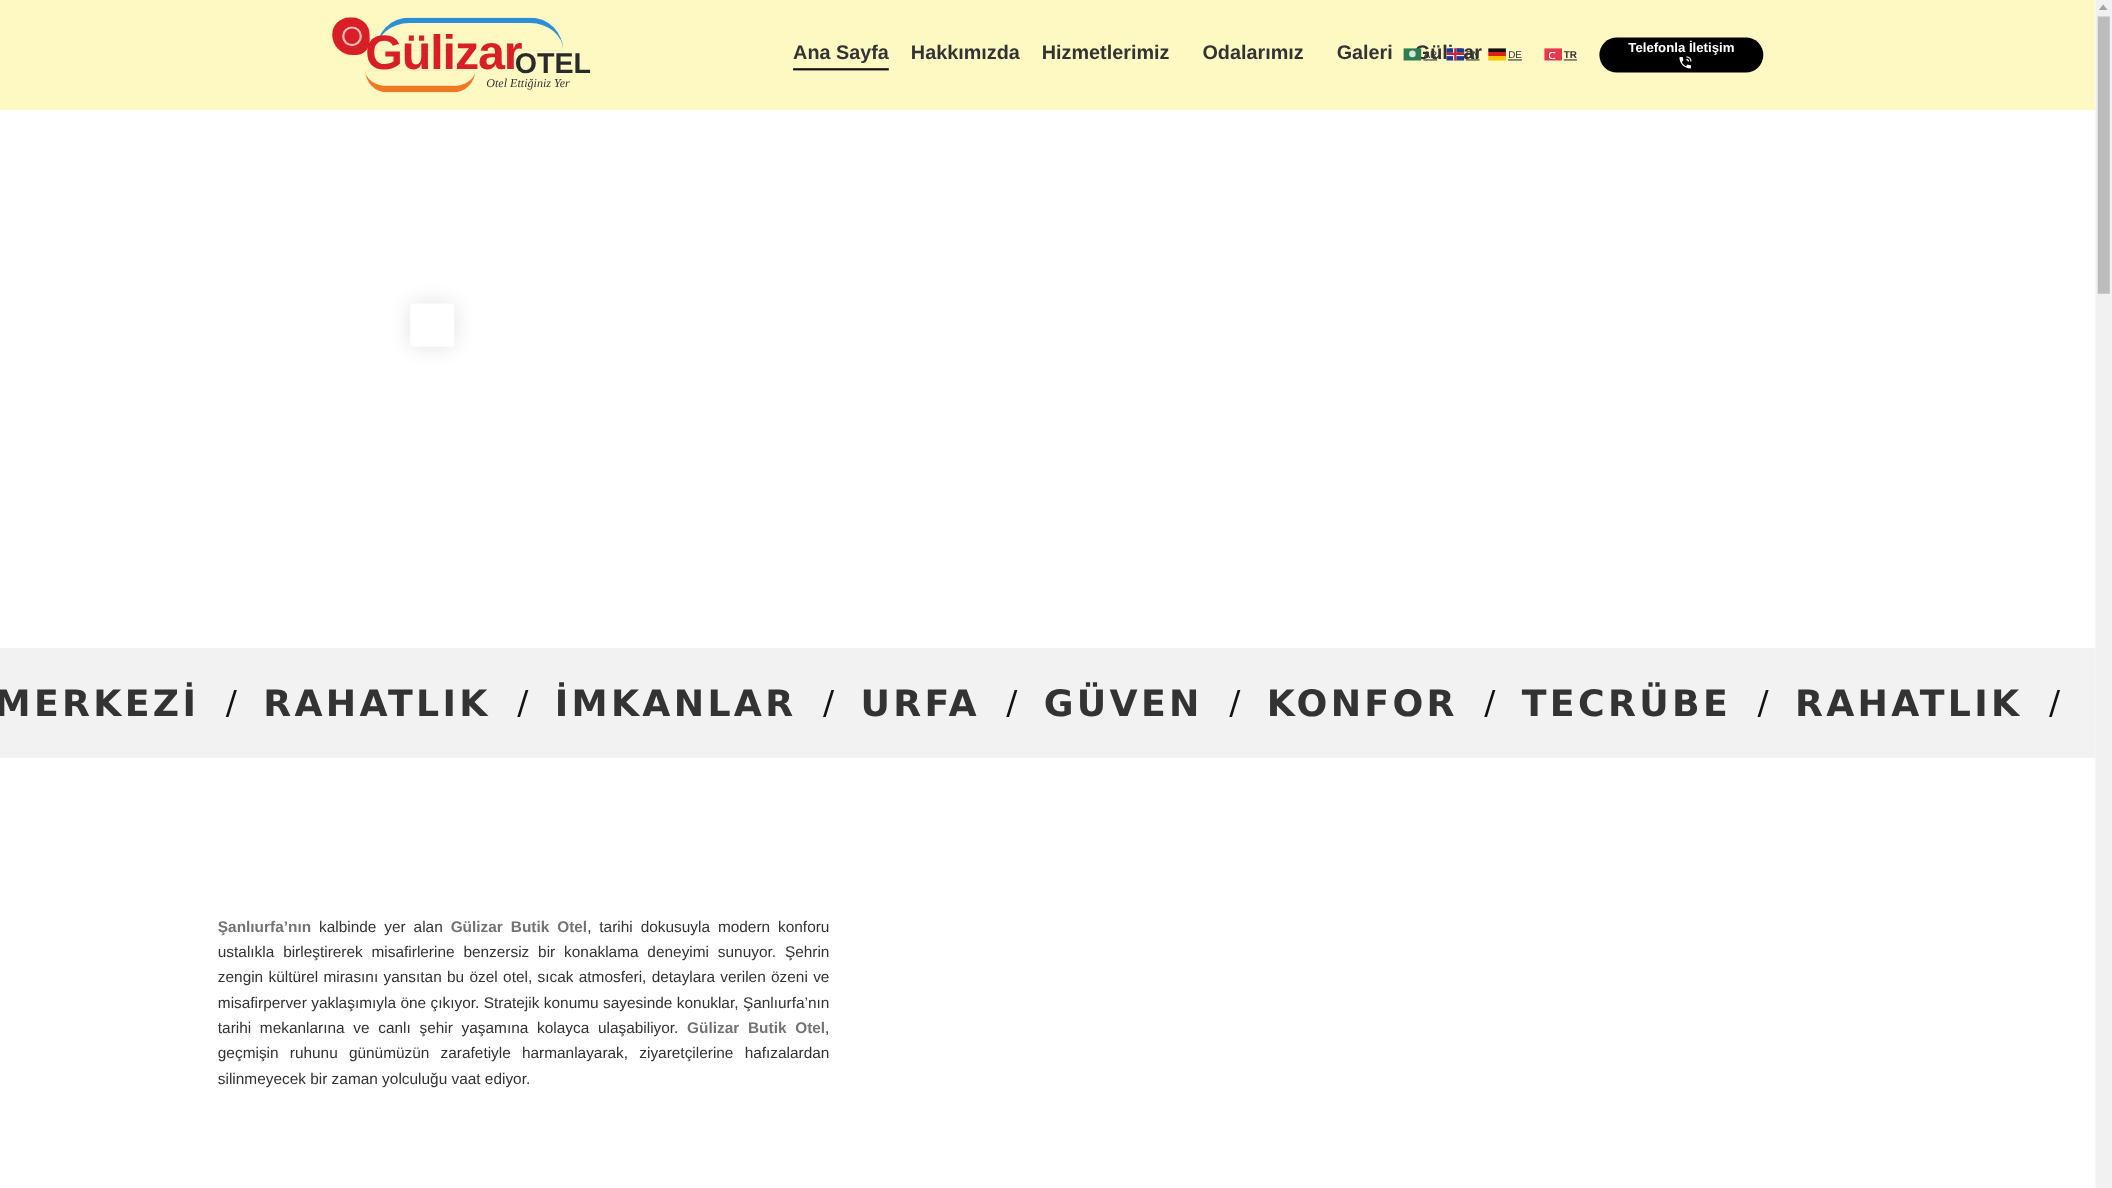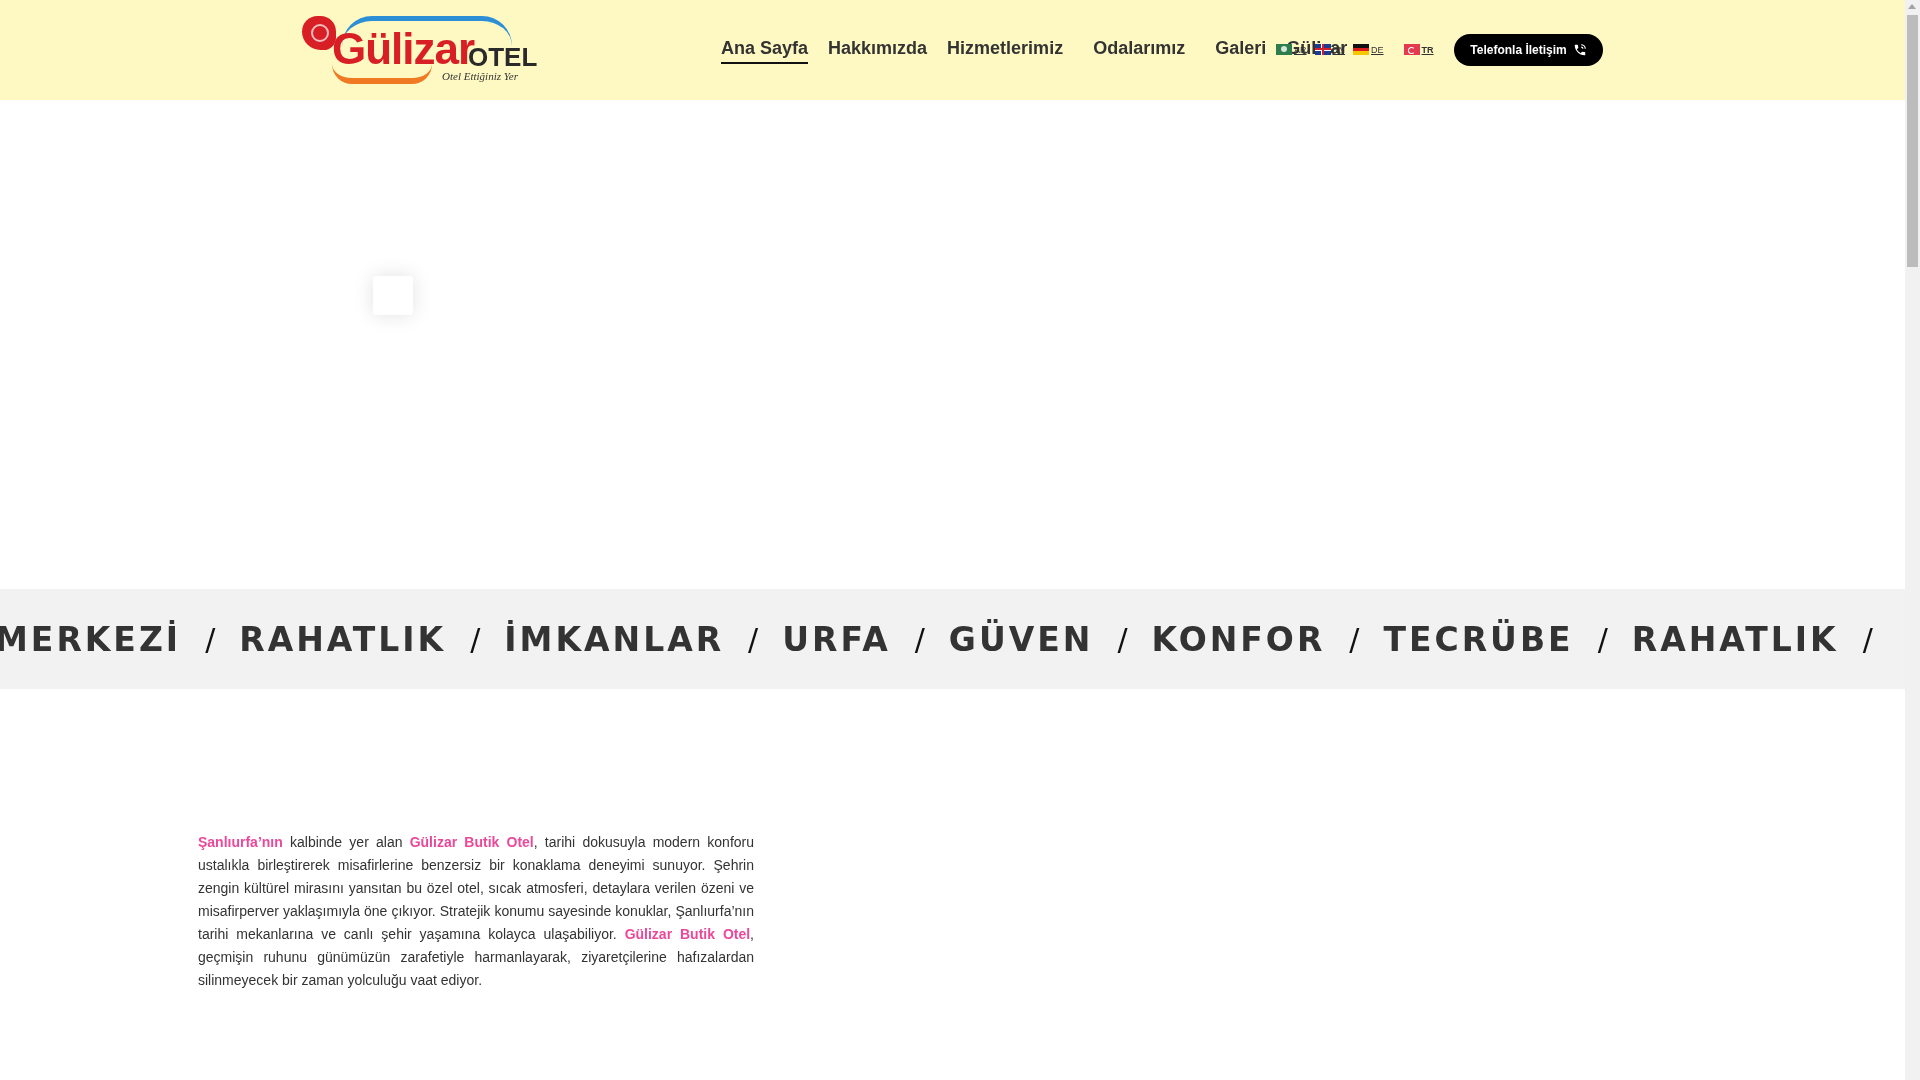--- a/index.html
+++ b/index.html
@@ -28,38 +28,38 @@
   .flag.ar { background: #2e7d4f; }
   .flag.ar::after { content: ""; position: absolute; left: 5px; top: 2px; width: 6px; height: 6px; border-radius: 50%; background: #d6e6d8; }
   .flag.en { background: linear-gradient(#fff,#fff) center/16px 3px no-repeat, linear-gradient(#fff,#fff) center/3px 11px no-repeat, #1c3d8f; }
   .flag.en::after { content: ""; position: absolute; left: 0; top: 4px; width: 16px; height: 2px; background: #d0202d; }
   .flag.en::before { content: ""; position: absolute; left: 7px; top: 0; width: 2px; height: 11px; background: #d0202d; z-index: 1; }
   .flag.de { background: linear-gradient(#111 0 33%, #dd1d1d 33% 66%, #f6c600 66%); }
   .flag.tr { background: #e43a4f; }
   .flag.tr::after { content: ""; position: absolute; left: 4px; top: 3px; width: 5px; height: 5px; border-radius: 50%; border: 1px solid #fff; border-right-color: transparent; }
   .lang.tr-lang { font-weight: bold; padding-left: 12px; }
 
-  .phone-btn { position: absolute; left: 1454px; top: 34px; width: 149px; height: 32px; background: #000; color: #fff; border-radius: 16px; display: flex; align-items: center; justify-content: center; font-size: 12px; font-weight: bold; text-decoration: none; }
+  .phone-btn { position: absolute; left: 1454px; top: 34px; width: 149px; height: 32px; background: #000; color: #fff; border-radius: 16px; display: flex; align-items: center; justify-content: center; font-size: 12px; font-weight: bold; text-decoration: none; flex-direction: column; }
   .phone-btn .ph-icon { margin-left: 6px; width: 14px; height: 14px; display: inline-block; }
 
   
   .hero { position: absolute; left: 0; top: 100px; width: 1905px; height: 489px; background: #fff; }
   .loader-box { position: absolute; left: 373px; top: 176px; width: 40px; height: 39px; background: #fff; border-radius: 3px; box-shadow: 0 0 20px rgba(0,0,0,0.12); }
 
   
   .marquee { position: absolute; left: 0; top: 589px; width: 1905px; height: 100px; background: #f2f2f2; overflow: hidden; }
   .marquee-track { position: absolute; left: 0; top: 0; height: 100px; display: flex; align-items: center; white-space: nowrap; }
   .mq-item { font-family: "DejaVu Sans", sans-serif; font-weight: bold; font-size: 33px; letter-spacing: 3px; color: #333; }
   .mq-sep { font-family: "DejaVu Sans", sans-serif; font-size: 30px; color: #111; margin: 0 24px; }
 
   
   .about { position: absolute; left: 198px; top: 815px; width: 556px; }
   .about h2 { font-size: 35px; font-weight: bold; color: #000; text-align: center; line-height: 40px; }
   .about p { margin-top: 16px; font-size: 14px; line-height: 23px; color: #333; text-align: justify; }
-  .about p b { color: #ec4899; }
+  .about p b { color: #737373; }
 
   
   .scrollbar { position: absolute; left: 1905px; top: 0; width: 15px; height: 1080px; background: #f1f1f1; }
   .scroll-up { position: absolute; left: 3px; top: 4px; width: 0; height: 0; border-left: 4px solid transparent; border-right: 4px solid transparent; border-bottom: 5px solid #a3a3a3; }
   .scroll-thumb { position: absolute; left: 2px; top: 15px; width: 11px; height: 252px; background: #bcbcbc; }
 </style>
 </head>
 <body>
 
 <header class="header">

